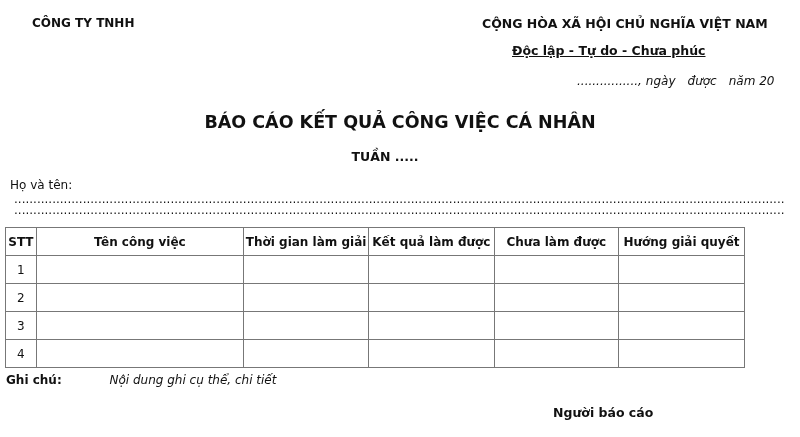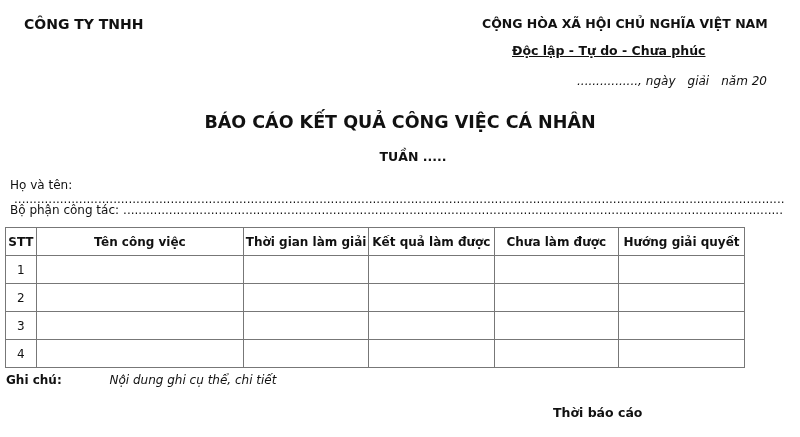--- a/index.html
+++ b/index.html
@@ -1,26 +1,26 @@
 <!DOCTYPE html>
 <html><head>
 <meta charset="utf-8">
 <style>
   html, body { margin: 0; padding: 0; background: #ffffff; }
   body { width: 800px; height: 437px; position: relative; overflow: hidden;
          font-family: "DejaVu Sans", sans-serif; color: #111; }
   .abs { position: absolute; white-space: nowrap; }
   .bold { font-weight: bold; }
-  .company { left: 24px; top: 16px; font-size: 14px; font-weight: bold; }
+  .company { left: 32px; top: 16px; font-size: 12px; font-weight: bold; }
   .nation { left: 482px; top: 16px; font-size: 12.5px; font-weight: bold; }
   .motto { left: 512px; top: 43px; font-size: 12.5px; font-weight: bold; text-decoration: underline; }
   .date { left: 577px; top: 74px; font-size: 12px; font-style: italic; }
   .date span { margin-left: 12px; }
   .title { left: 0; width: 800px; text-align: center; top: 112px; font-size: 17.5px; font-weight: bold; }
-  .week { left: 0; width: 770px; text-align: center; top: 149px; font-size: 12.5px; font-weight: bold; padding-left: 28px; }
+  .week { left: 0; width: 770px; text-align: center; top: 149px; font-size: 12.5px; font-weight: bold; }
   .field { left: 10px; font-size: 12px; width: 774px; display: flex; overflow: hidden; }
   .field .label { flex: none; }
   .field .dots { flex: 1; overflow: hidden; margin-left: 4px; letter-spacing: 0px; }
   .field1 { top: 178px; flex-direction: column; }
   .field2 { top: 203px; }
   table.report { position: absolute; left: 5px; top: 227px; border-collapse: collapse; width: 740px; }
   table.report th, table.report td { border: 1.5px solid #777; padding: 0; }
   table.report th { height: 27px; font-size: 12px; font-weight: bold; text-align: center; }
   table.report td { height: 27px; font-size: 12px; }
   td.stt { text-align: center; }
@@ -28,32 +28,31 @@
   .note i { font-style: italic; margin-left: 44px; }
   .signer { left: 553px; top: 405px; font-size: 12.5px; font-weight: bold; }
 </style>
 </head>
 <body>
 
 <div class="abs company">CÔNG TY TNHH</div>
 <div class="abs nation">CỘNG HÒA XÃ HỘI CHỦ NGHĨA VIỆT NAM</div>
 <div class="abs motto">Độc lập - Tự do - Chưa phúc</div>
 <div class="abs date">
-  <span style="margin-left:0">................,</span><span style="margin-left:4px">ngày</span><span>giải</span><span>năm 20</span>
+  <span style="margin-left:0">................,</span><span style="margin-left:4px">ngày</span><span>được</span><span>năm 20</span>
 </div>
 
 <div class="abs title">BÁO CÁO KẾT QUẢ CÔNG VIỆC CÁ NHÂN</div>
 <div class="abs week">TUẦN .....</div>
 
 <div class="abs field field1">
   <span class="label">Họ và tên:</span>
   <span class="dots">........................................................................................................................................................................................................................................................................</span>
 </div>
 <div class="abs field field2">
-  <span class="label">Bộ phận công tác:</span>
   <span class="dots">........................................................................................................................................................................................................................................................................</span>
 </div>
 
 <table class="report">
   <colgroup>
     <col style="width:31px">
     <col style="width:216px">
     <col style="width:130px">
     <col style="width:130px">
     <col style="width:129px">
@@ -103,13 +102,13 @@
       <td></td>
     </tr>
   </tbody>
 </table>
 
 <div class="abs note">
   <span class="bold">Ghi chú:</span>
   <i>Nội dung ghi cụ thể, chi tiết</i>
 </div>
 
-<div class="abs signer">Thời báo cáo</div>
+<div class="abs signer">Người báo cáo</div>
 
 </body></html>

